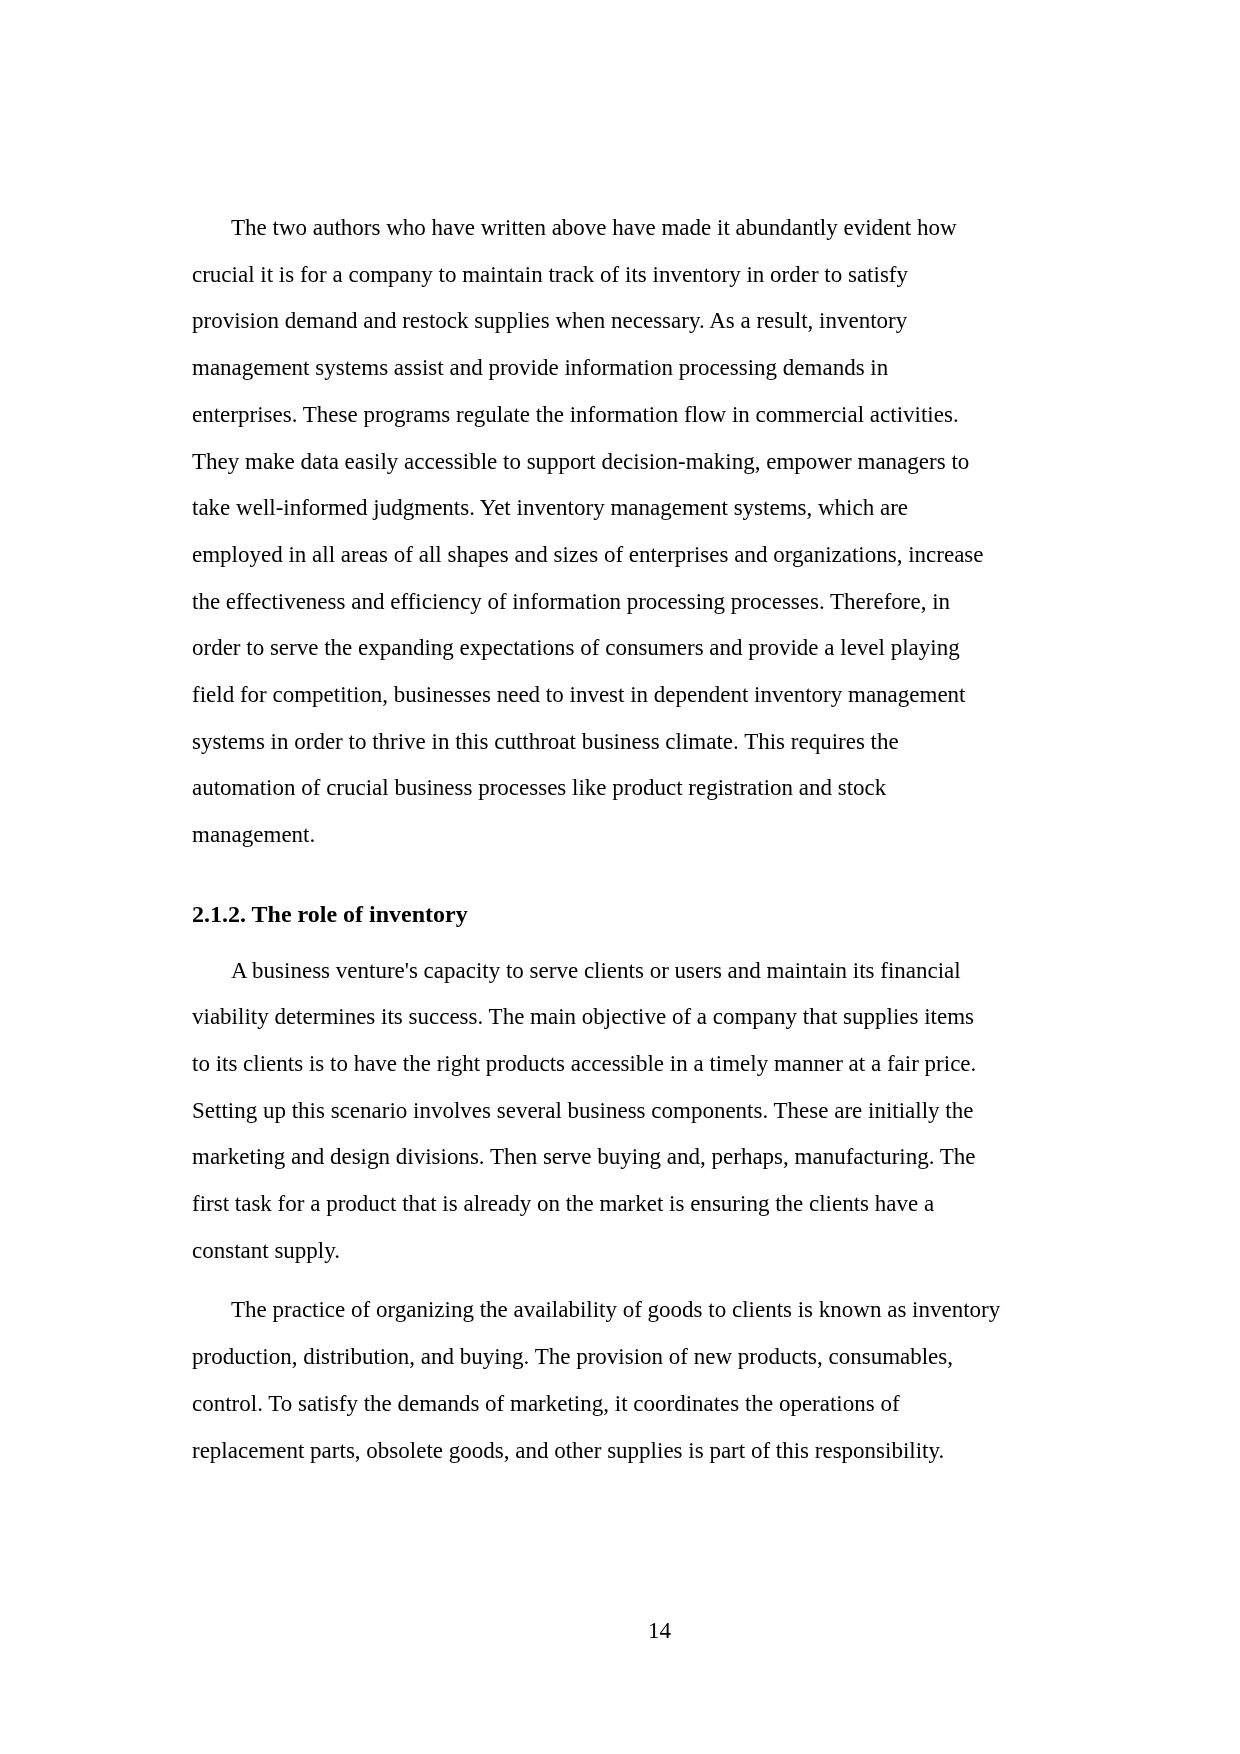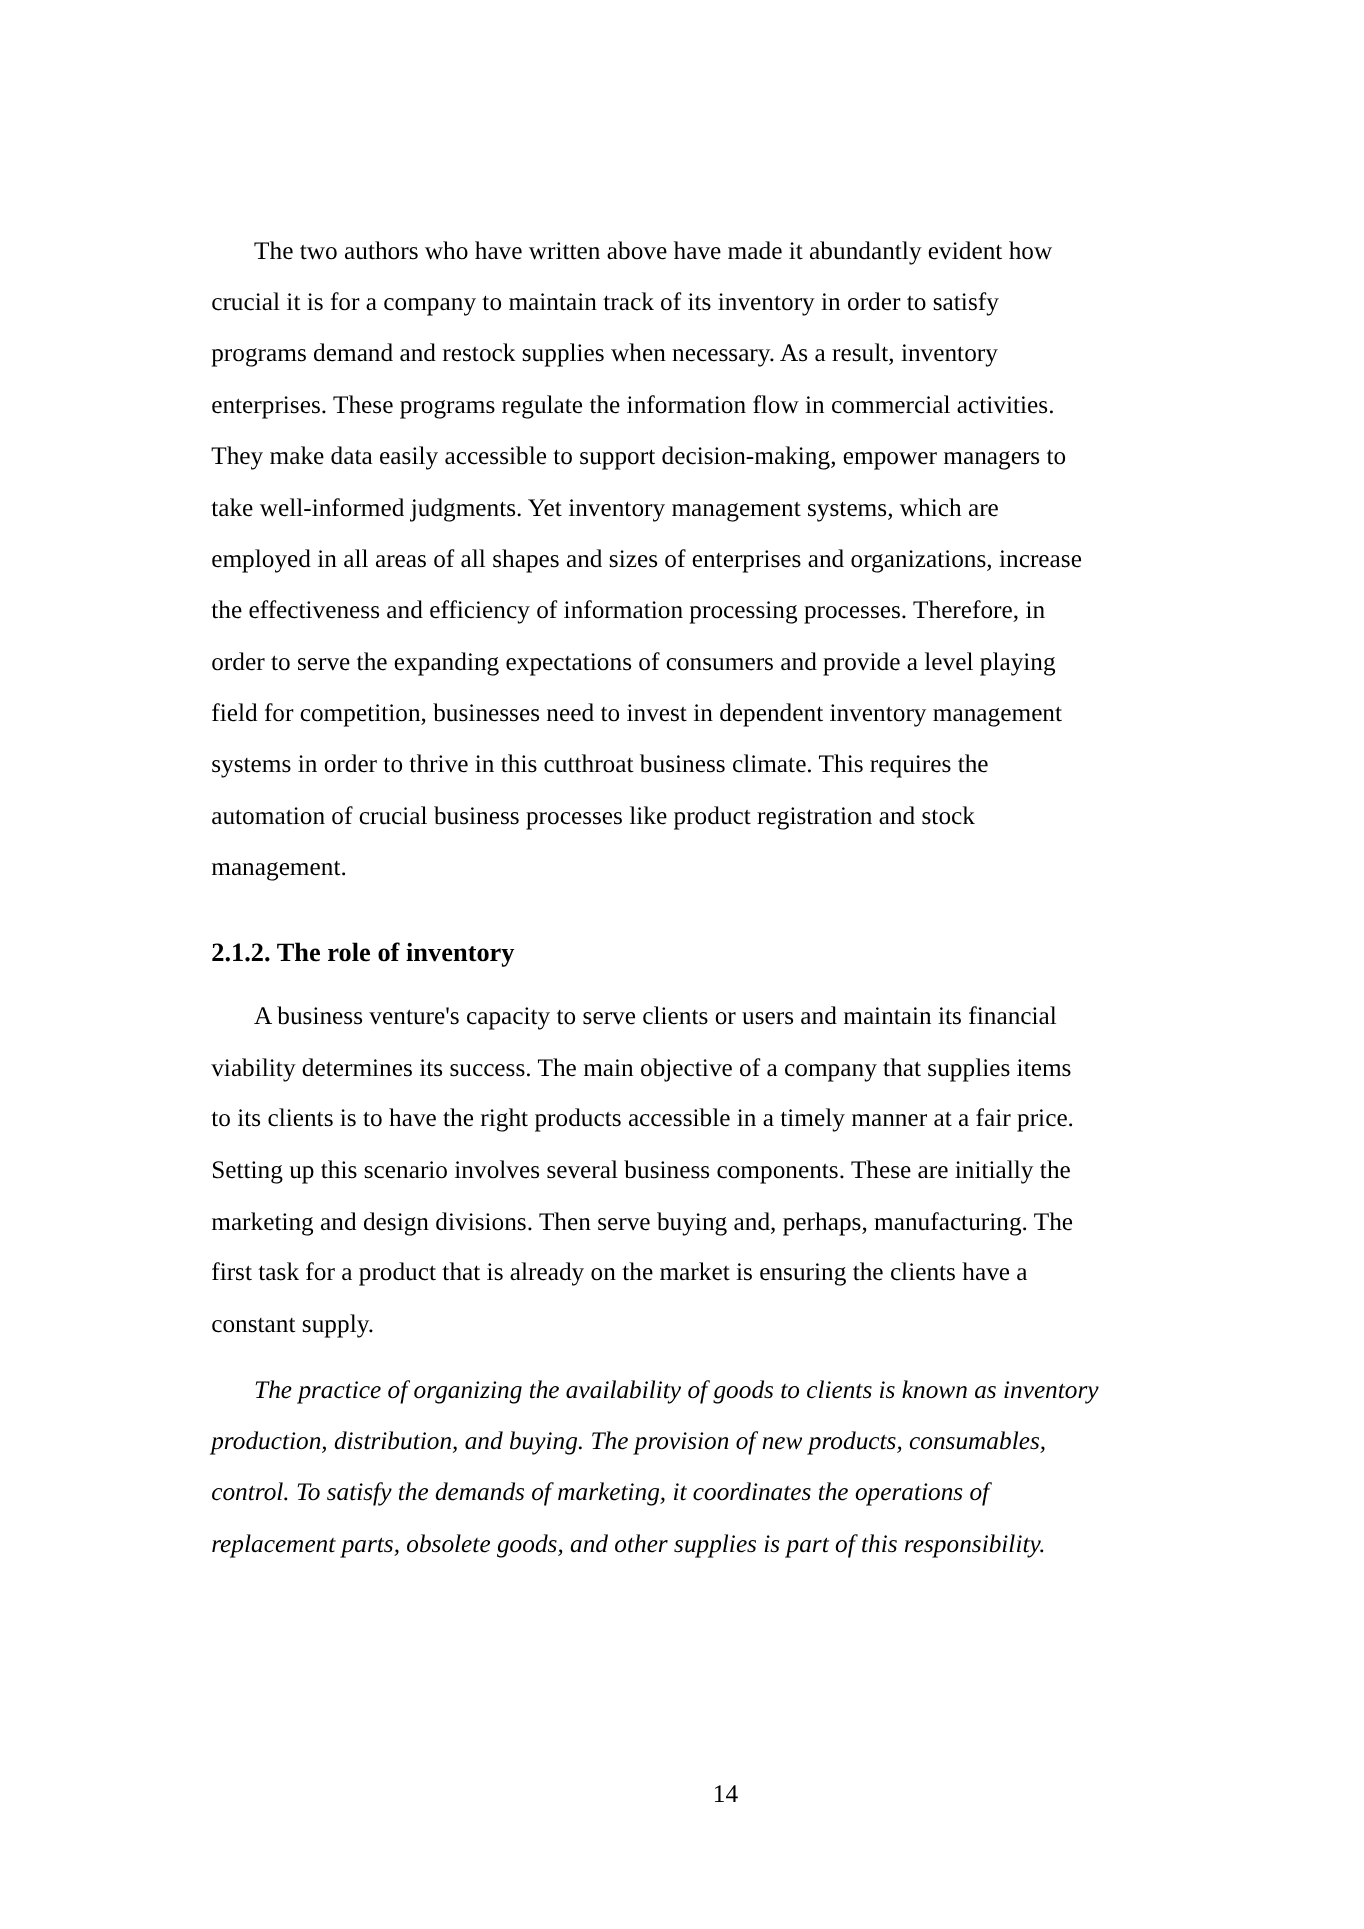--- a/index.html
+++ b/index.html
@@ -16,21 +16,21 @@
   .content {
     position: absolute;
     left: 178px;
     top: 205px;
     width: 935px;
     font-size: 23px;
     line-height: 46.7px;
   }
   .para .line { white-space: nowrap; }
   .para .line:first-child { padding-left: 39px; }
-  .para + .para { margin-top: 13px; font-style: italic; }
+  .para + .para { margin-top: 13px; }
   .heading {
     font-weight: 700;
     font-size: 24px;
     line-height: 46.7px;
     margin-top: 32px;
     margin-bottom: 10px;
     white-space: nowrap;
   }
   .footer {
     position: absolute;
@@ -44,21 +44,22 @@
   }
 </style>
 </head>
 <body>
 
 <div class="page">
   <div class="content" id="content">
       <div class="para">
         <div class="line">The two authors who have written above have made it abundantly evident how</div>
         <div class="line">crucial it is for a company to maintain track of its inventory in order to satisfy</div>
-        <div class="line">programs demand and restock supplies when necessary. As a result, inventory</div>
+        <div class="line">provision demand and restock supplies when necessary. As a result, inventory</div>
+        <div class="line">management systems assist and provide information processing demands in</div>
         <div class="line">enterprises. These programs regulate the information flow in commercial activities.</div>
         <div class="line">They make data easily accessible to support decision-making, empower managers to</div>
         <div class="line">take well-informed judgments. Yet inventory management systems, which are</div>
         <div class="line">employed in all areas of all shapes and sizes of enterprises and organizations, increase</div>
         <div class="line">the effectiveness and efficiency of information processing processes. Therefore, in</div>
         <div class="line">order to serve the expanding expectations of consumers and provide a level playing</div>
         <div class="line">field for competition, businesses need to invest in dependent inventory management</div>
         <div class="line">systems in order to thrive in this cutthroat business climate. This requires the</div>
         <div class="line">automation of crucial business processes like product registration and stock</div>
         <div class="line">management.</div>

